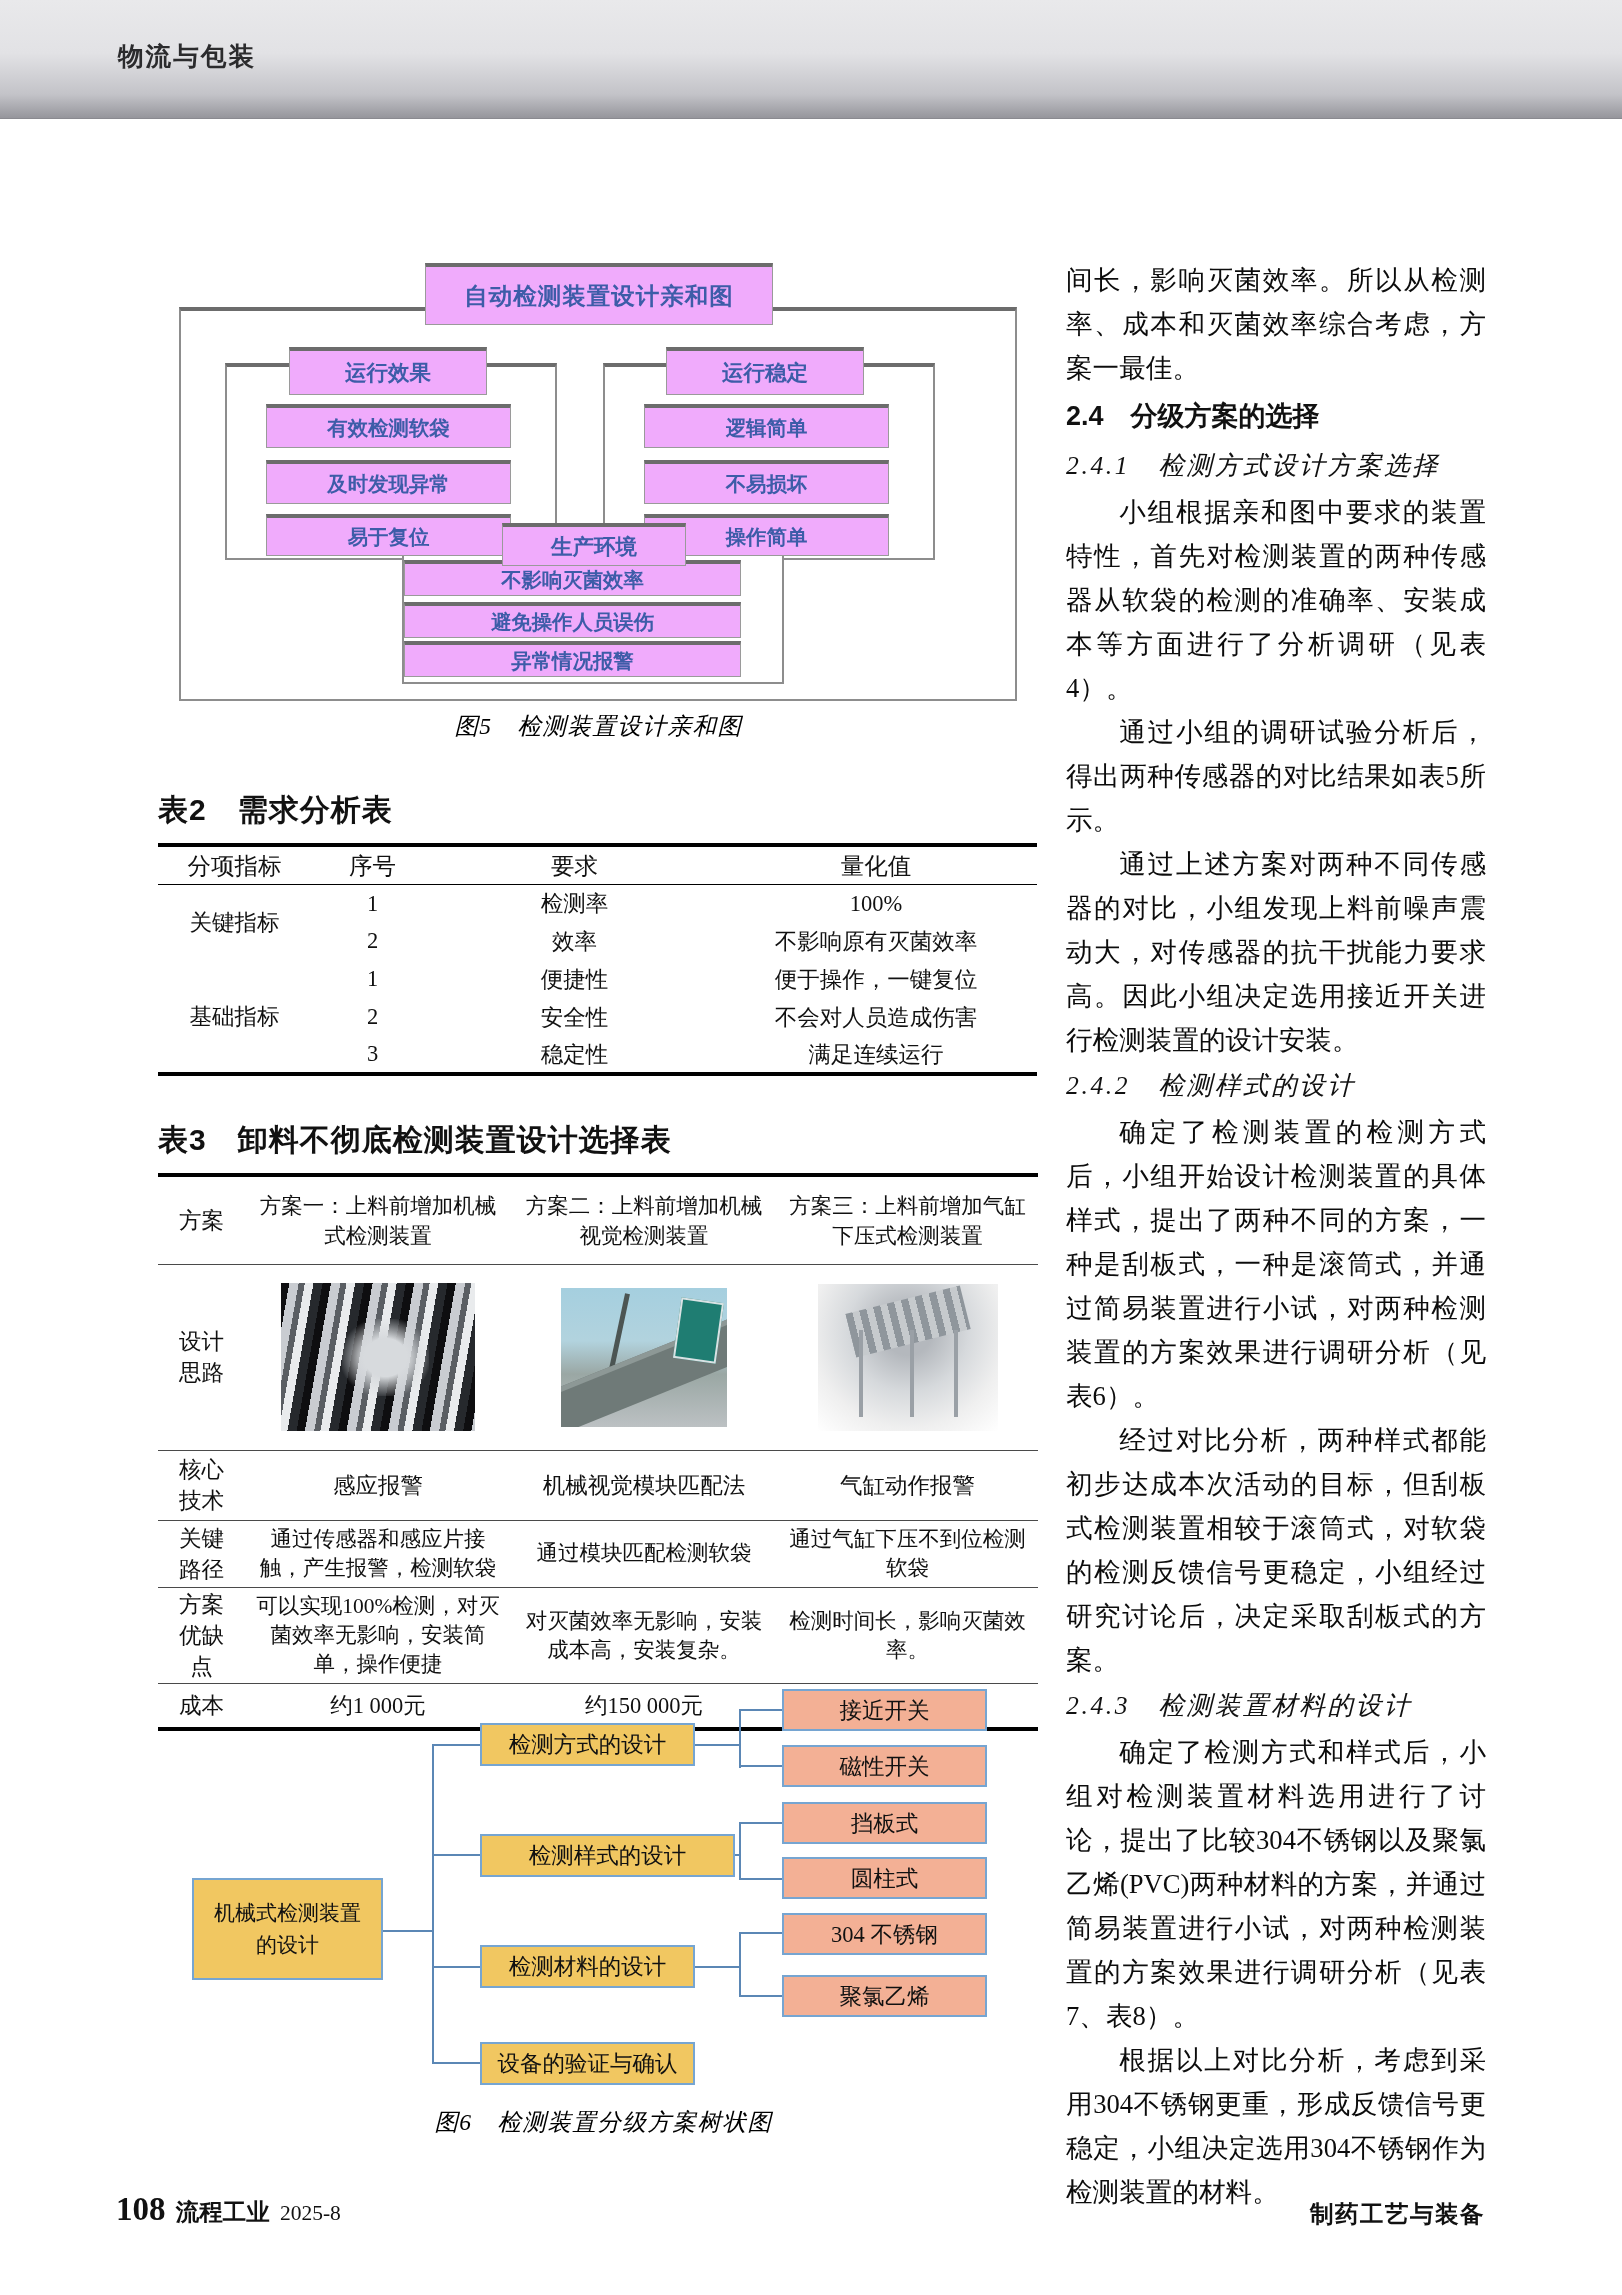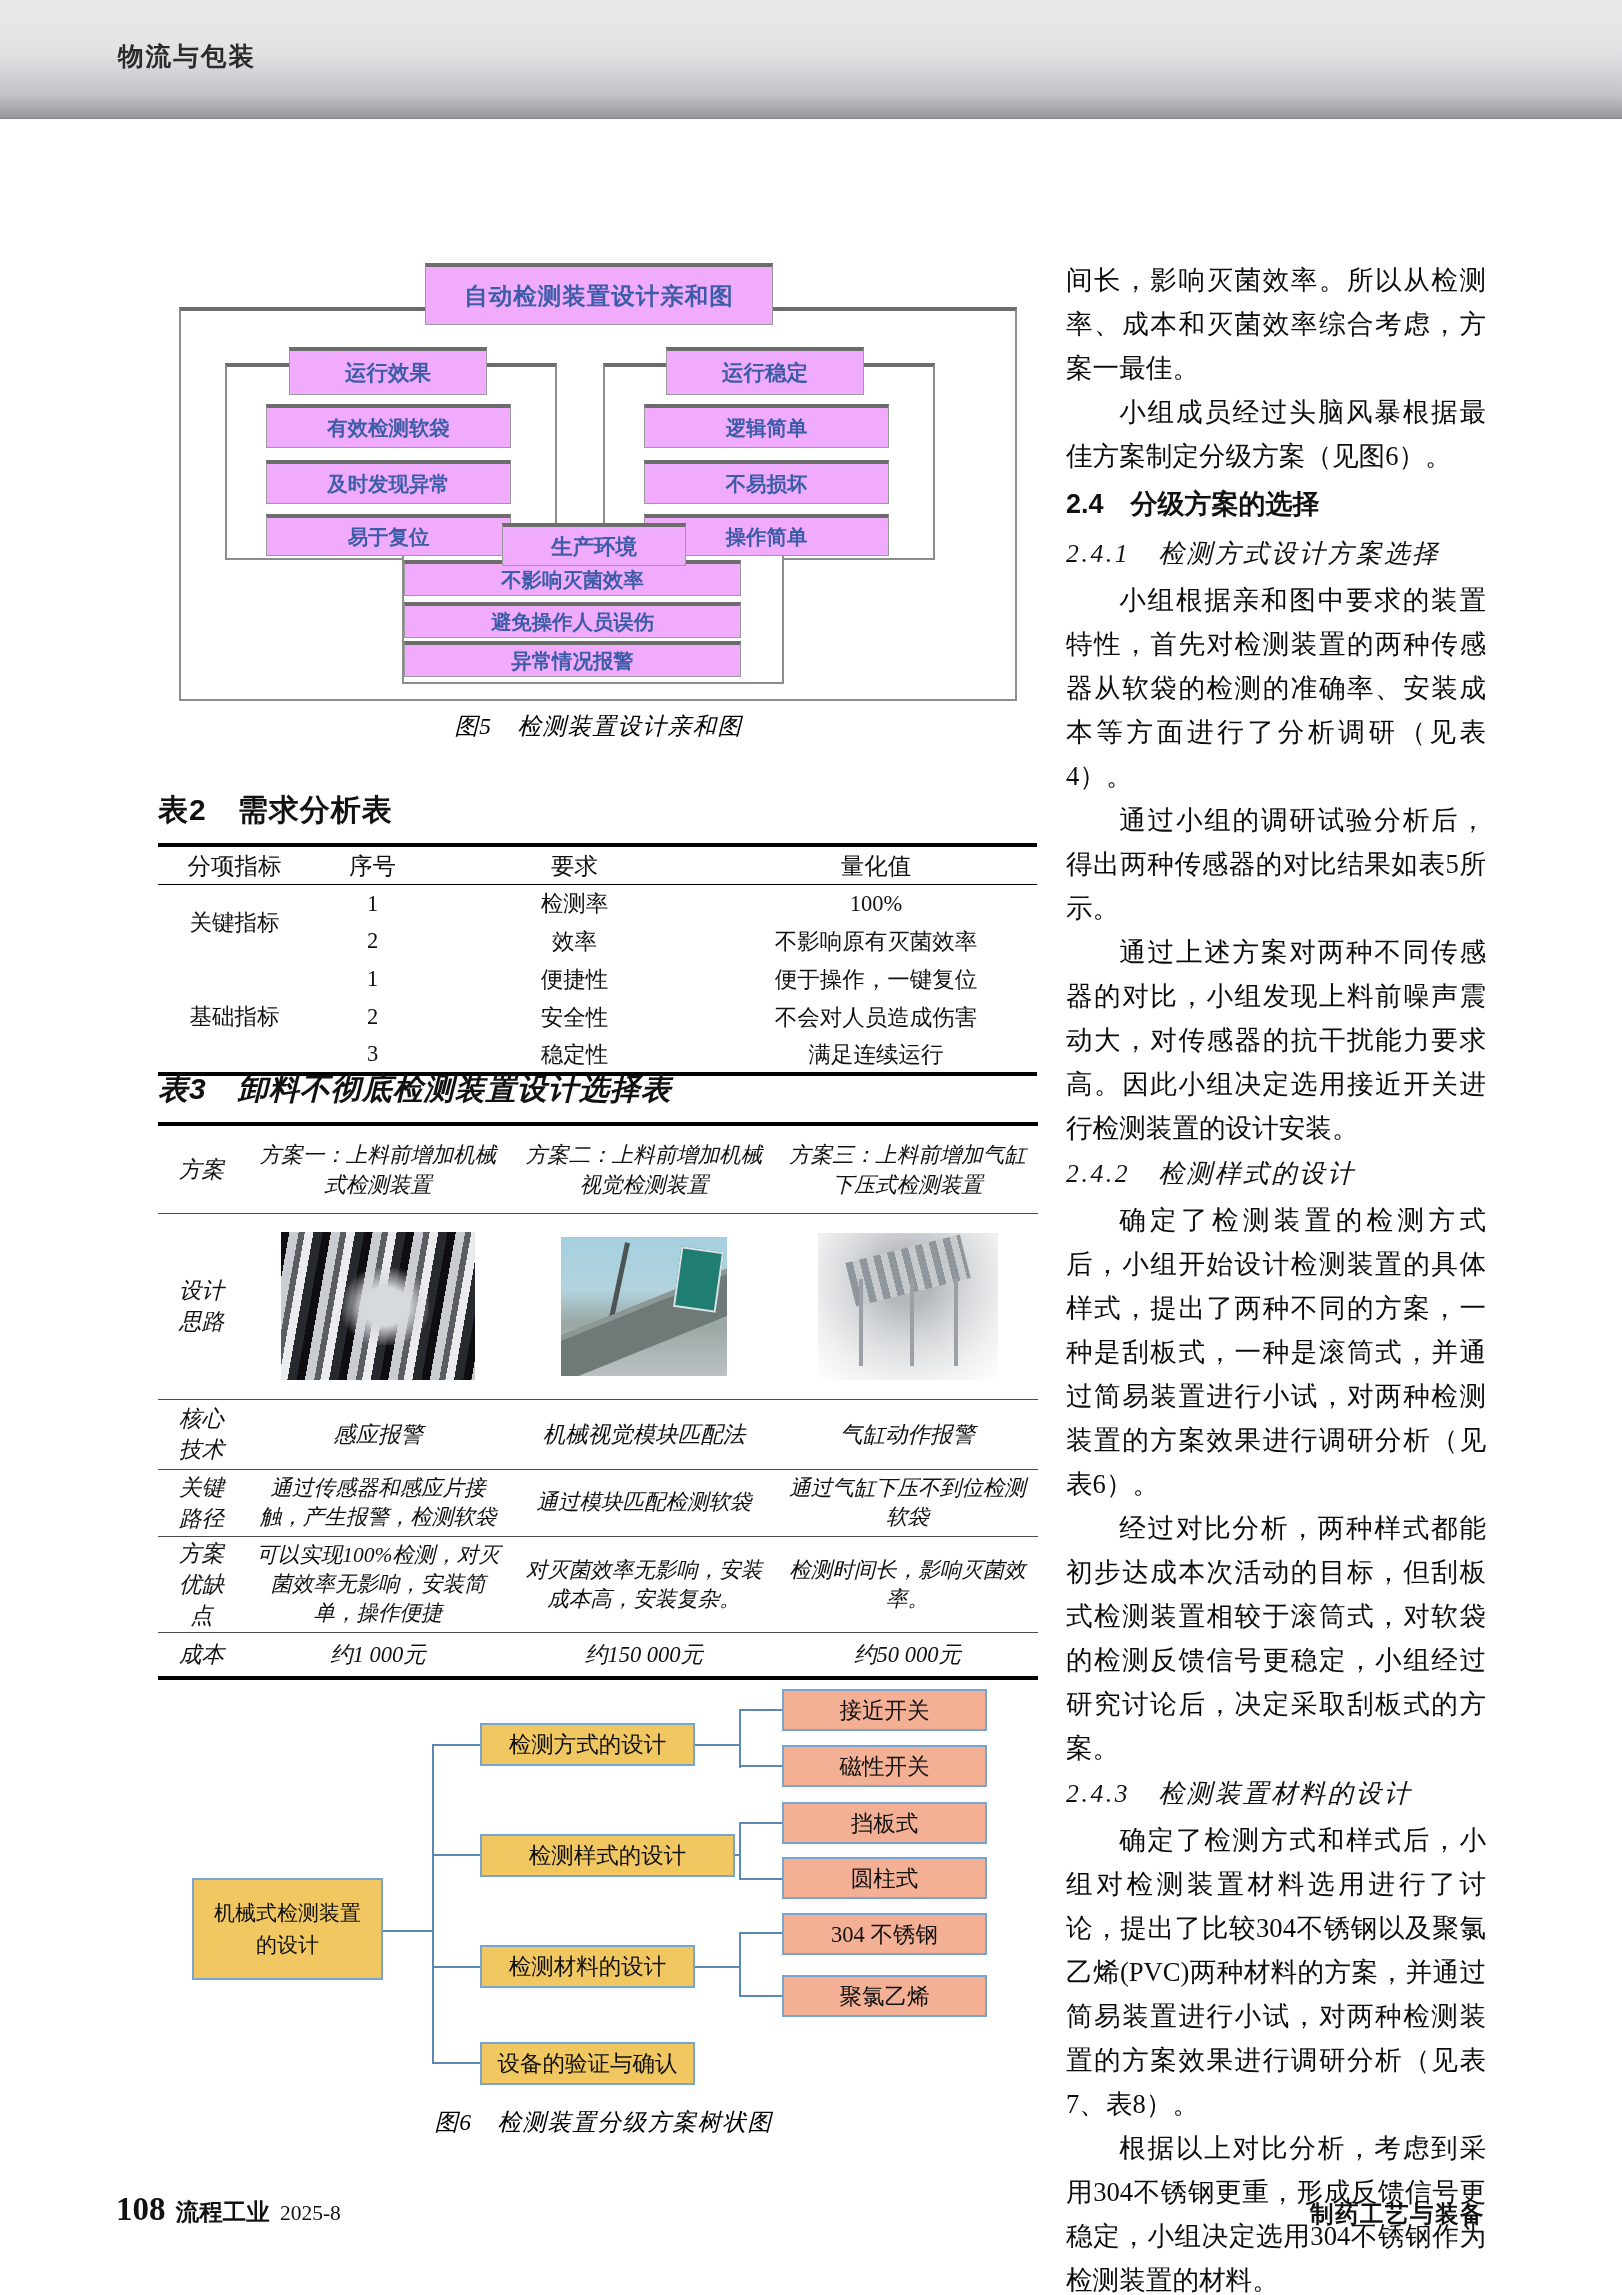--- a/index.html
+++ b/index.html
@@ -29,21 +29,21 @@
 
   
   .tcap { text-align:left; font-size:30px; font-weight:bold; letter-spacing:1px;
     font-family:"Liberation Sans","DejaVu Sans",sans-serif; margin-bottom:12.3px; }
   table { border-collapse:collapse; width:100%; table-layout:fixed; }
   .t2wrap { position:absolute; left:158px; top:790px; width:879px; }
   .t2 { border-top:4.1px solid #000; border-bottom:4.1px solid #000; }
   .t2 thead th { height:39px; font-size:23.5px; font-weight:500; border-bottom:1.5px solid #000; text-align:center; }
   .t2 td { height:38px; font-size:22.5px; text-align:center; vertical-align:middle; }
 
-  .t3wrap { position:absolute; left:158px; top:1069px; width:879px;font-style:italic; }
+  .t3wrap { position:absolute; left:158px; top:1120px; width:879px; }
   .t3 { border-top:4.1px solid #000; border-bottom:4.1px solid #000; }
   .t3 tr { border-bottom:1px solid #4a4a4a; }
   .t3 tr:last-child { border-bottom:none; }
   .t3 th { font-size:22.5px; font-weight:normal; text-align:center; vertical-align:middle; padding:0 15.3px; }
   .t3 td { text-align:center; vertical-align:middle; padding:4.1px 7.2px; }
   .r-plan { height:89px; } .r-plan td { font-size:21.5px; line-height:30px; }
   .r-photo { height:186px; }
   .r-core { height:70px; } .r-core td { font-size:22.5px; }
   .r-path { height:65px; } .r-path td { font-size:21.5px; line-height:29px; }
   .r-pros { height:93px; } .r-pros td { font-size:21.5px; line-height:29px; }
@@ -276,21 +276,20 @@
     <div class="node node-leaf" style="left:613px;top:63px;width:205px;height:42px;">磁性开关</div>
     <div class="node node-leaf" style="left:613px;top:120px;width:205px;height:42px;">挡板式</div>
     <div class="node node-leaf" style="left:613px;top:175px;width:205px;height:42px;">圆柱式</div>
     <div class="node node-leaf" style="left:613px;top:231px;width:205px;height:42px;">304 不锈钢</div>
     <div class="node node-leaf" style="left:613px;top:293px;width:205px;height:42px;">聚氯乙烯</div>
     <div class="fig6-caption">图6　检测装置分级方案树状图</div>
   </div>
 
   <div class="rcol">
     <p>间长，影响灭菌效率。所以从检测率、成本和灭菌效率综合考虑，方案一最佳。</p>
-    <p class="ind">小组成员经过头脑风暴根据最佳方案制定分级方案（见图6）。</p>
     <div class="h2">2.4　分级方案的选择</div>
     <div class="h3">2.4.1　检测方式设计方案选择</div>
     <p class="ind">小组根据亲和图中要求的装置特性，首先对检测装置的两种传感器从软袋的检测的准确率、安装成本等方面进行了分析调研（见表4）。</p>
     <p class="ind">通过小组的调研试验分析后，得出两种传感器的对比结果如表5所示。</p>
     <p class="ind">通过上述方案对两种不同传感器的对比，小组发现上料前噪声震动大，对传感器的抗干扰能力要求高。因此小组决定选用接近开关进行检测装置的设计安装。</p>
     <div class="h3">2.4.2　检测样式的设计</div>
     <p class="ind">确定了检测装置的检测方式后，小组开始设计检测装置的具体样式，提出了两种不同的方案，一种是刮板式，一种是滚筒式，并通过简易装置进行小试，对两种检测装置的方案效果进行调研分析（见表6）。</p>
     <p class="ind">经过对比分析，两种样式都能初步达成本次活动的目标，但刮板式检测装置相较于滚筒式，对软袋的检测反馈信号更稳定，小组经过研究讨论后，决定采取刮板式的方案。</p>
     <div class="h3">2.4.3　检测装置材料的设计</div>
     <p class="ind">确定了检测方式和样式后，小组对检测装置材料选用进行了讨论，提出了比较304不锈钢以及聚氯乙烯(PVC)两种材料的方案，并通过简易装置进行小试，对两种检测装置的方案效果进行调研分析（见表7、表8）。</p>

